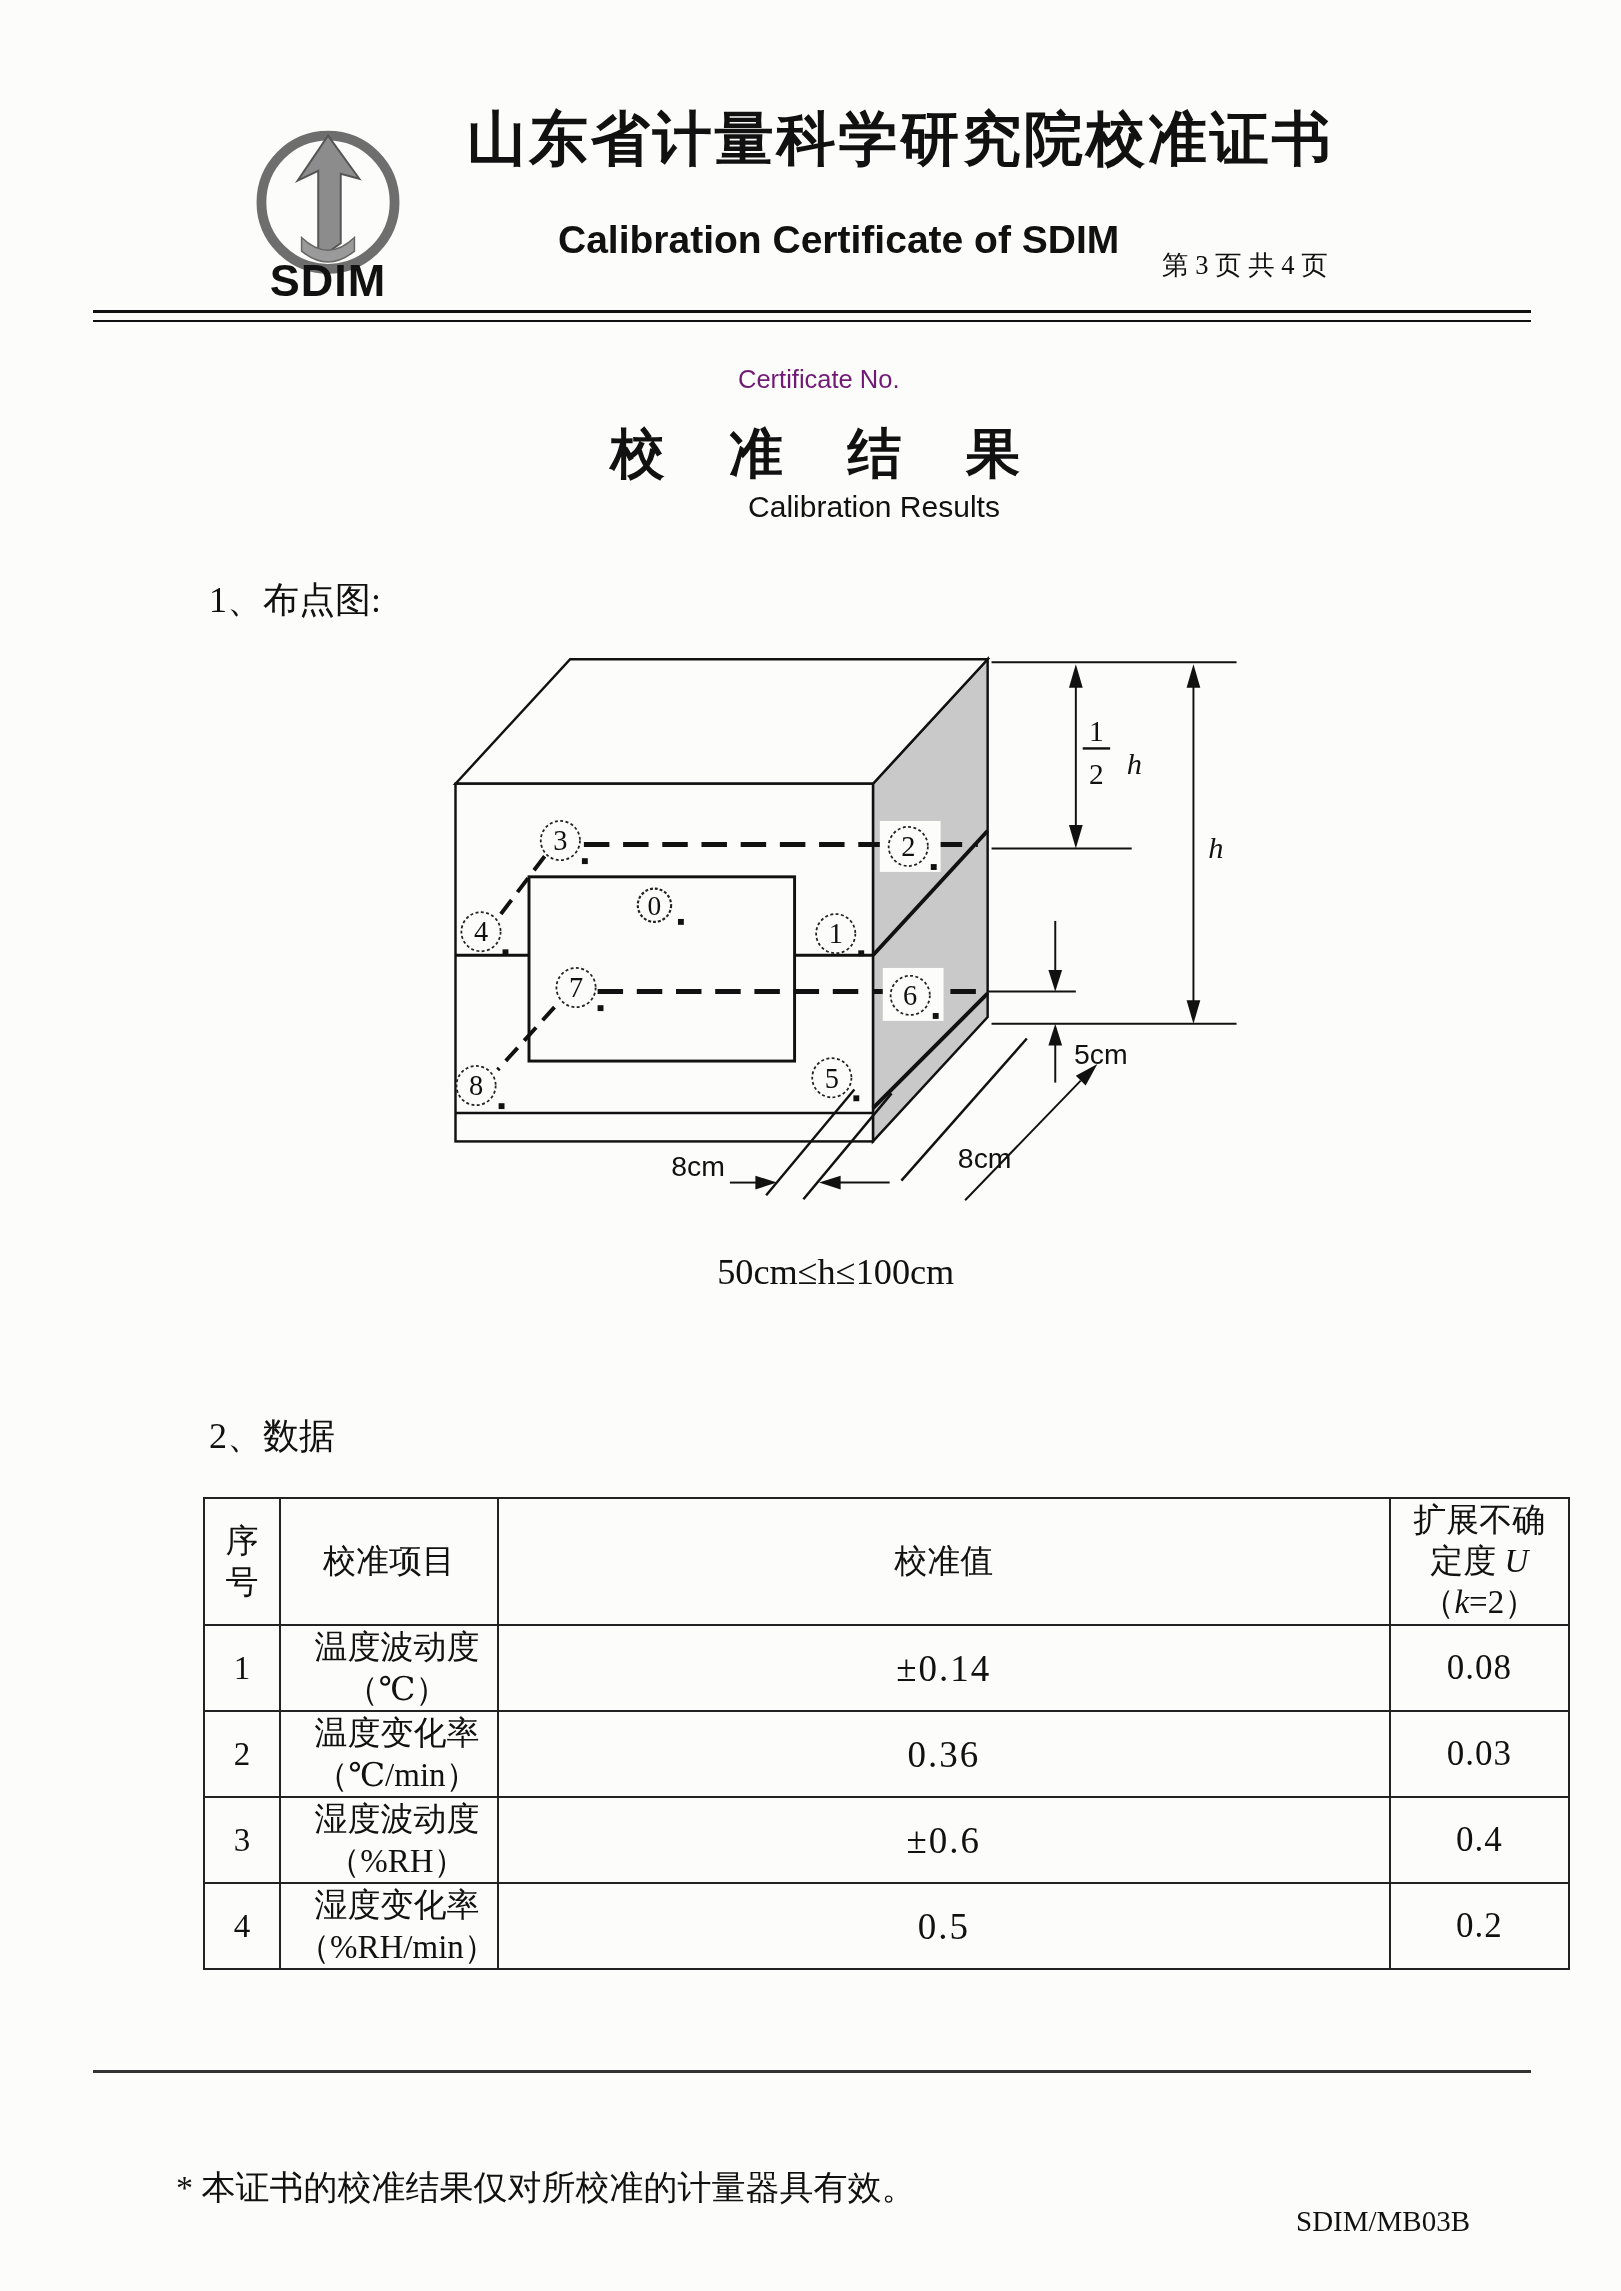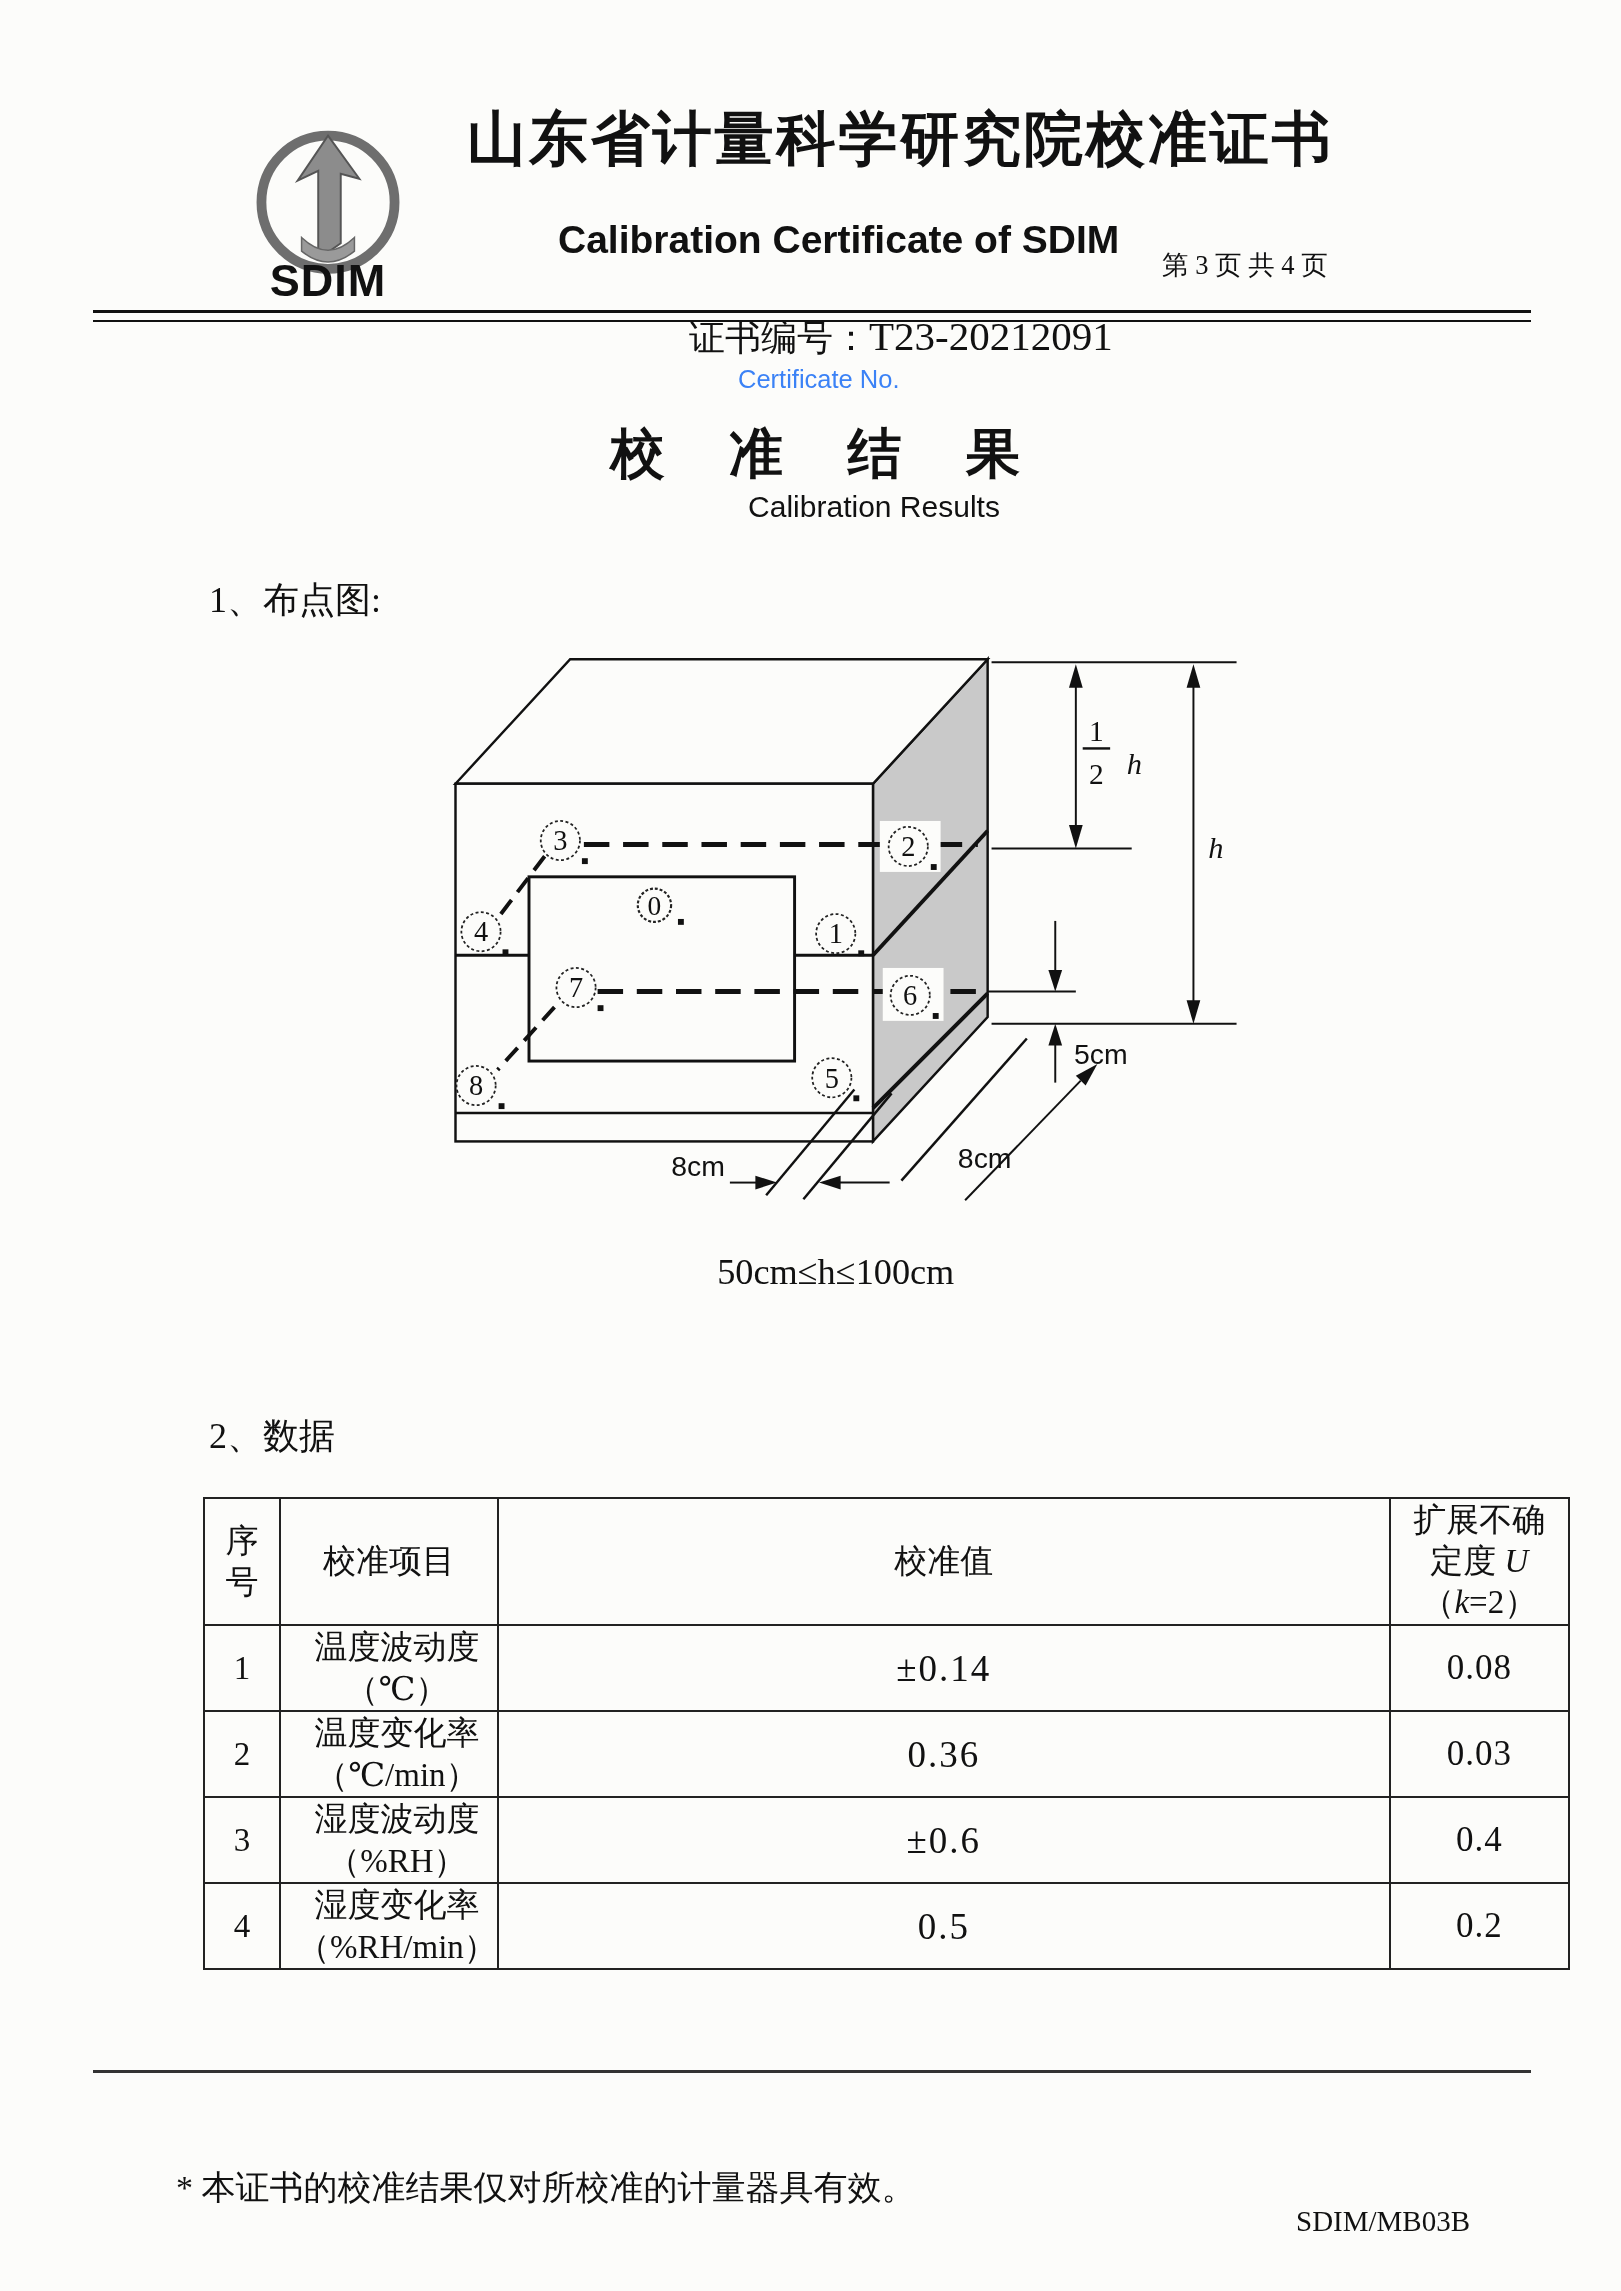--- a/index.html
+++ b/index.html
@@ -11,21 +11,21 @@
   .abs{position:absolute;}
   .sans{font-family:"Liberation Sans","DejaVu Sans",sans-serif;margin-left:46px;}
 
   .main-title{left:439px;top:100px;font-size:59px;font-weight:bold;letter-spacing:2.9px;white-space:nowrap;margin-left:28px;}
   .sub-title{left:512px;top:218px;font-size:39px;font-weight:bold;white-space:nowrap;}
   .page-info{left:1162px;top:247px;font-size:26.5px;white-space:nowrap;}
   .double-rule{left:93px;top:310px;width:1438px;height:6.9px;border-top:3.9px solid #111;border-bottom:2.9px solid #111;}
 
   .cert-line{left:689px;top:312px;font-size:36px;white-space:nowrap;}
   .cert-line .cert-no{font-size:41px;}
-  .cert-en{left:692px;top:365px;font-size:25.5px;color:#3b82f6;}
+  .cert-en{left:692px;top:365px;font-size:25.5px;color:#701a75;}
 
   .results-cn{left:828px;top:418px;transform:translateX(-50%);font-size:54px;font-weight:bold;letter-spacing:25.5px;white-space:nowrap;}
   .results-en{left:828px;top:490px;transform:translateX(-50%);font-size:30px;white-space:nowrap;}
 
   .sec-label{font-size:36px;white-space:nowrap;}
   .sec1{left:209px;top:576px;}
   .sec2{left:209px;top:1412px;}
 
   .diagram-wrap{left:421px;top:623px;width:853px;height:686px;}
 
@@ -67,23 +67,20 @@
     <polygon points="97,16 129,60 110,55 110,126 87,142 87,52 66,62" fill="#8c8c8c" stroke="#555" stroke-width="2"></polygon>
     <path d="M70,120 q27,26 54,0 l0,14 q-27,22 -54,0 Z" fill="#9a9a9a" stroke="#666" stroke-width="1.5"></path>
     <text x="97" y="180" text-anchor="middle" font-size="46" font-weight="bold" font-family="Liberation Sans, DejaVu Sans, sans-serif" fill="#5e5e5e" letter-spacing="1">SDIM</text>
   </svg>
 
   <div class="abs main-title">山东省计量科学研究院校准证书</div>
   <div class="abs sub-title sans">Calibration Certificate of SDIM</div>
   <div class="abs page-info">第 3 页 共 4 页</div>
   <div class="abs double-rule"></div>
 
-  <div class="abs cert-line">
-    <span>证书编号：</span><span class="cert-no">T23-20212091</span>
-  </div>
   <div class="abs cert-en sans">Certificate No.</div>
 
   <div class="abs results-cn">校 准 结 果</div>
   <div class="abs results-en sans">Calibration Results</div>
 
   <div class="abs sec-label sec1">1、布点图:</div>
   <div class="abs sec-label sec2">2、数据</div>
 
   <svg class="abs diagram-wrap" viewBox="430 636 870 700">
 

